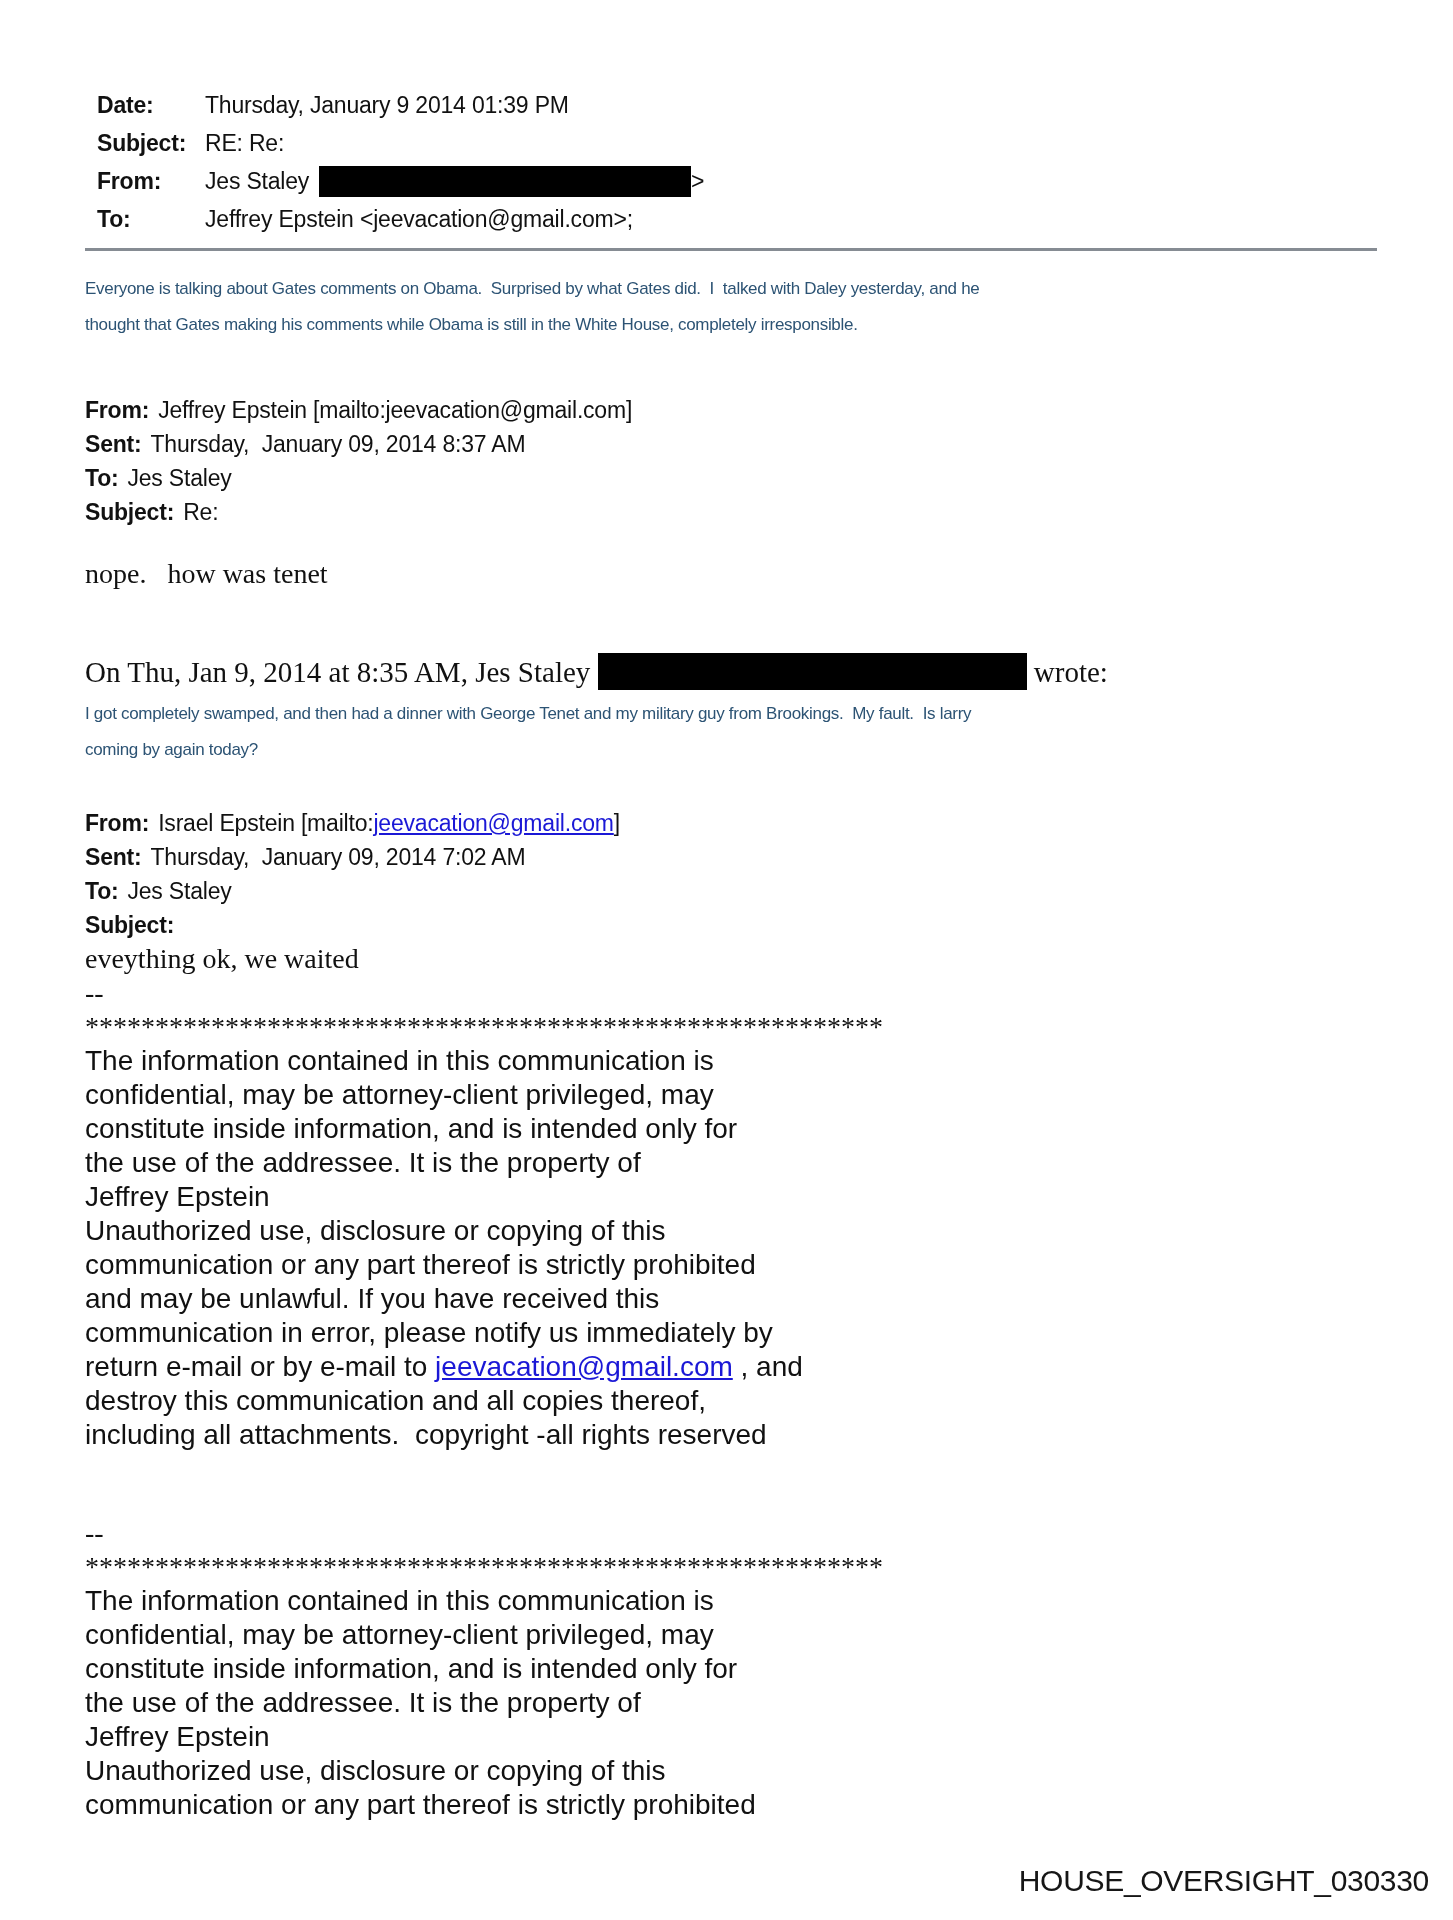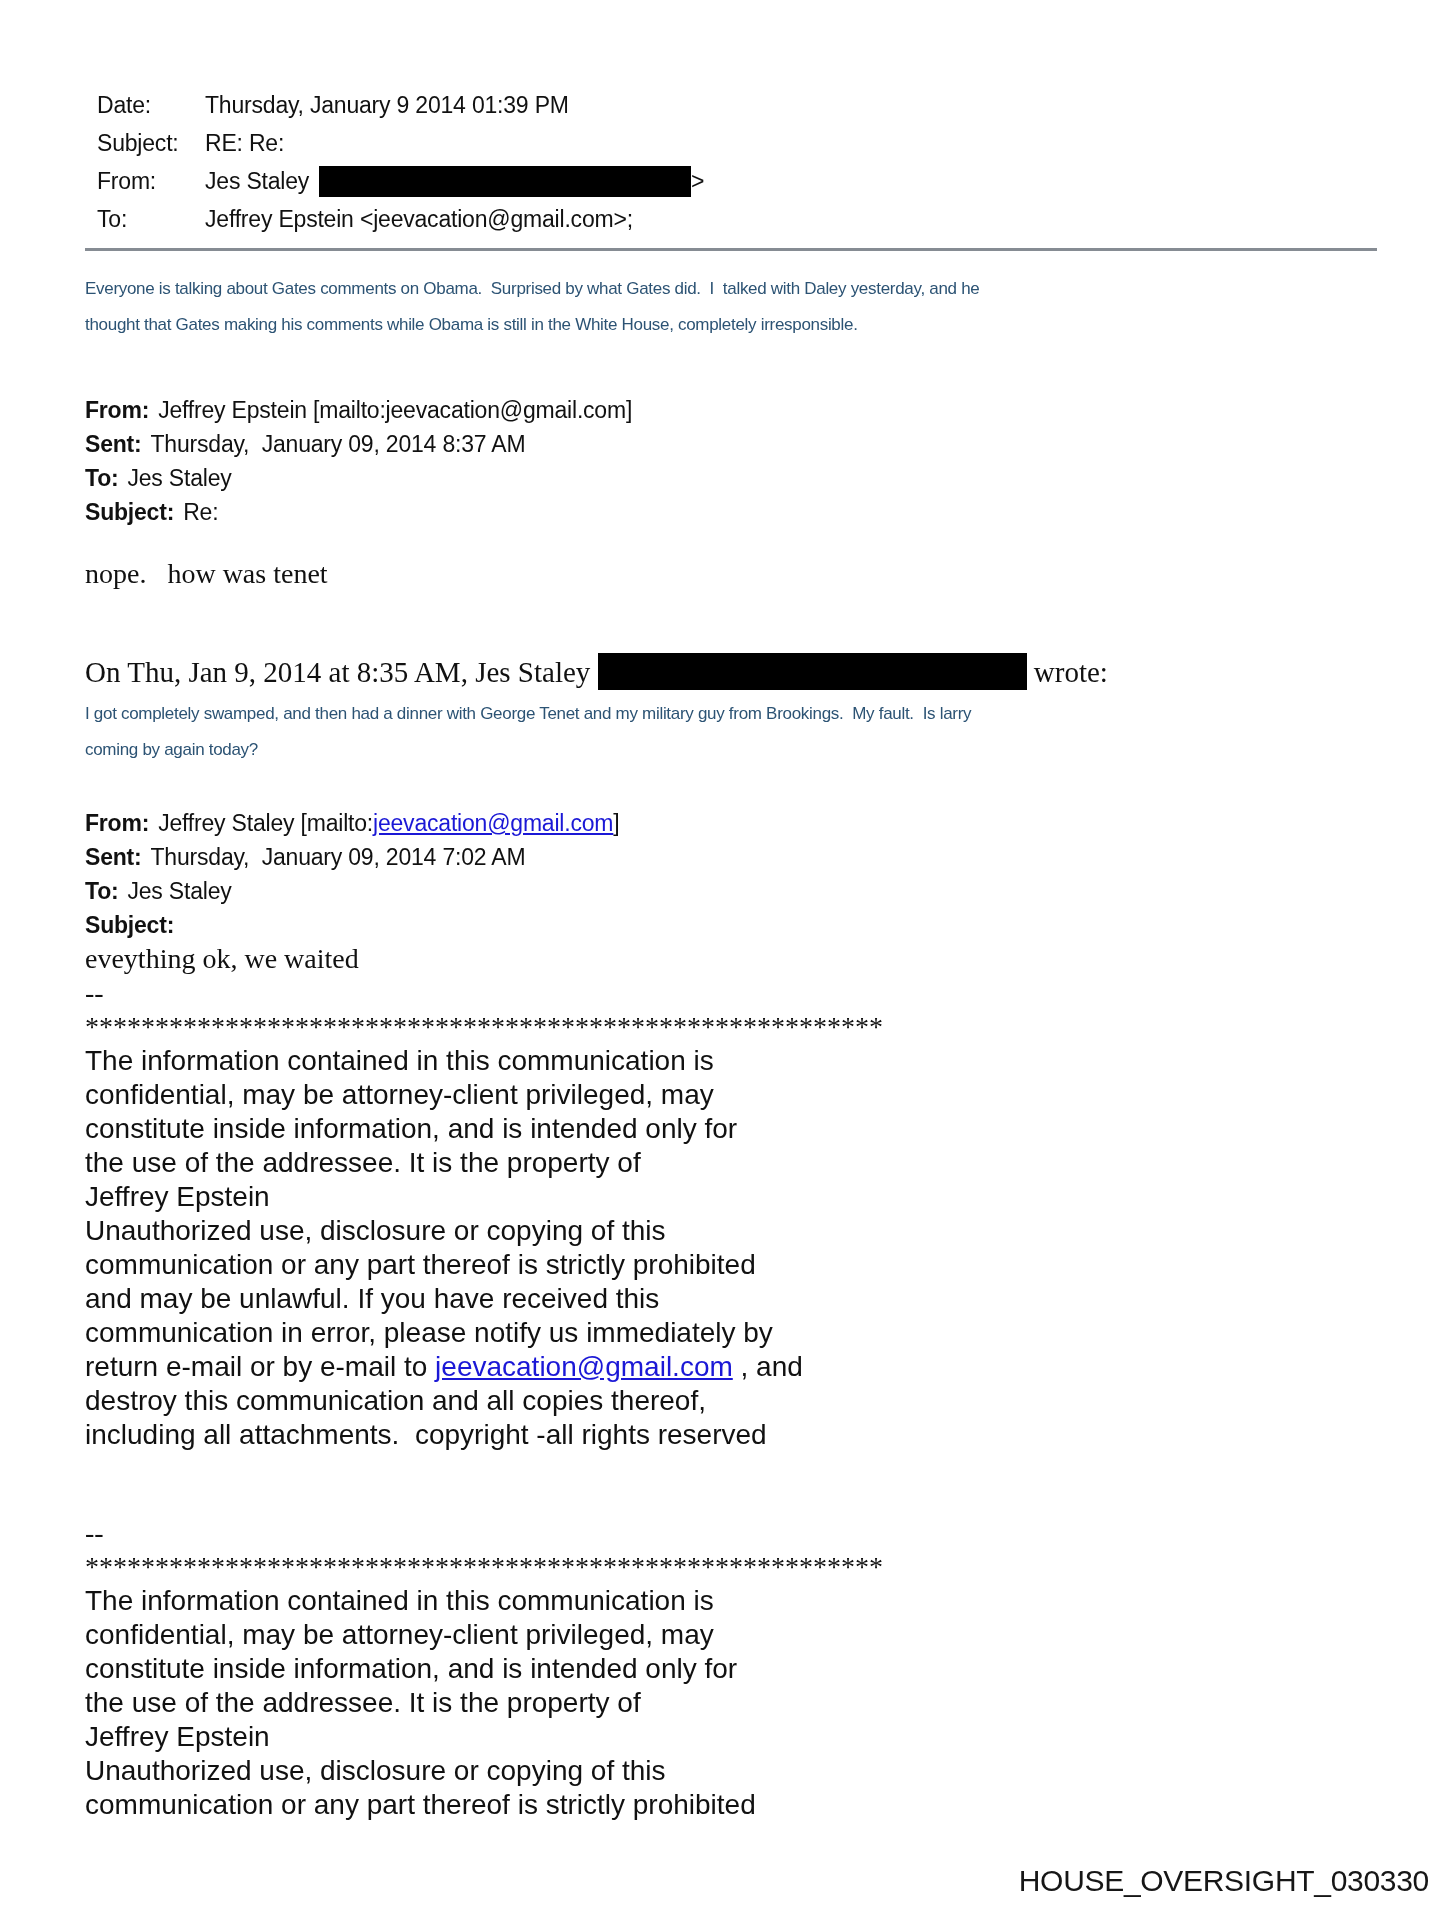--- a/index.html
+++ b/index.html
@@ -12,21 +12,21 @@
   }
   .page {
     position: absolute; inset: 0;
     padding: 86px 30px 0 85px;
     box-sizing: border-box;
   }
 
   
   .hdr { font-size: 23px; letter-spacing: -0.2px; }
   .hdr-row { display: flex; align-items: center; height: 38px; }
-  .hdr-label { font-weight: normal; width: 108px; margin-left: 12px; flex: none; }
+  .hdr-label { font-weight: bold; width: 108px; margin-left: 12px; flex: none; }
   .hdr-value { white-space: pre; }
   .redaction { display: inline-block; background: #000; }
   .redact-1 { width: 372px; height: 31px; margin-left: 10px; vertical-align: middle; }
   .hdr-after { font-size: 23px; }
   .hdr-rule {
     border: none; border-top: 3px solid #868c93;
     width: 1292px; margin: 10px 0 0 0;
   }
 
   
@@ -112,21 +112,21 @@
   </div>
 
   <div class="serif nope">nope.   how was tenet</div>
 
   <div class="serif attrib"><span>On Thu, Jan 9, 2014 at 8:35 AM, Jes Staley </span><span class="redaction redact-2"></span><span> wrote:</span></div>
 
   <div class="blue reply-blue">I got completely swamped, and then had a dinner with George Tenet and my military guy from Brookings.  My fault.  Is larry
 coming by again today?</div>
 
   <div class="qhdr quoted2">
-    <div class="qhdr-row"><b>From:</b><span>Jeffrey Staley [mailto:</span><a class="mail-link">jeevacation@gmail.com</a><span>]</span></div>
+    <div class="qhdr-row"><b>From:</b><span>Israel Epstein [mailto:</span><a class="mail-link">jeevacation@gmail.com</a><span>]</span></div>
     <div class="qhdr-row"><b>Sent:</b><span>Thursday,  January 09, 2014 7:02 AM</span></div>
     <div class="qhdr-row"><b>To:</b><span>Jes Staley</span></div>
     <div class="qhdr-row"><b>Subject:</b><span></span></div>
   </div>
 
   <div class="serif eveything">eveything ok, we waited</div>
   <div class="serif">--</div>
   <div class="serif">*********************************************************</div>
   <div class="disclaimer"><span>The information contained in this communication is
 confidential, may be attorney-client privileged, may

